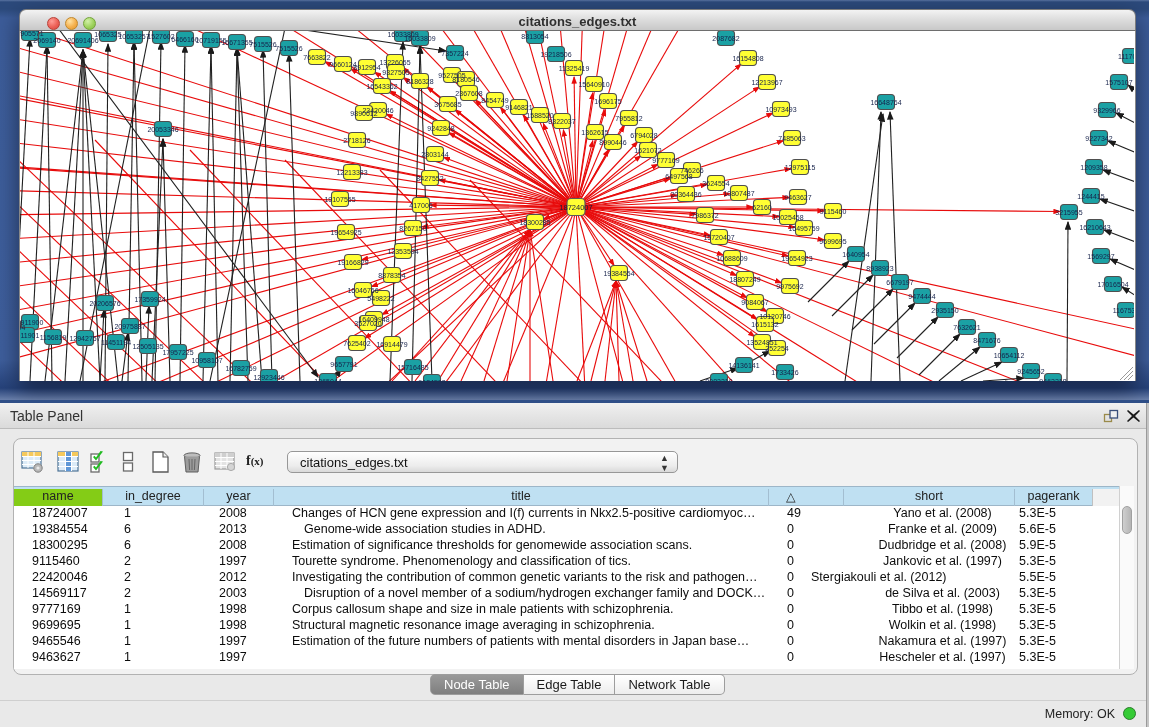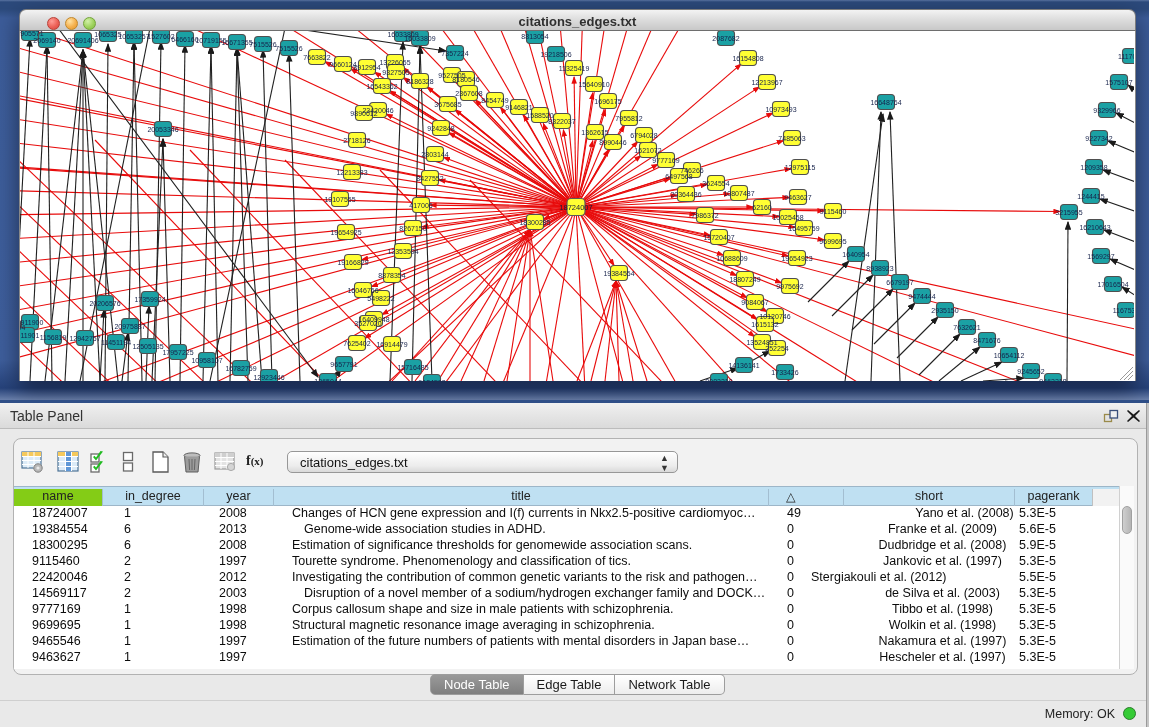--- a/index.html
+++ b/index.html
@@ -627,21 +627,21 @@
     <div style="left:1000px;width:78px">pagerank</div>
     <div style="left:1078px;width:27px;background:#f2f2f2;border-left:1px solid #c0c0c0"></div>
   </div>
   <div id="tbody">
 <div class="tr" style="top:0px">
         <span style="left:18px">18724007</span>
         <span style="left:110px">1</span>
         <span style="left:205px">2008</span>
         <span style="left:278px">Changes of HCN gene expression and I(f) currents in Nkx2.5-positive cardiomyoc…</span>
         <span style="left:773px">49</span>
-        <span style="left:865px;width:171px;text-align:center">Yano et al. (2008)</span>
+        <span style="left:843px;width:171px;text-align:center">Yano et al. (2008)</span>
         <span style="left:1005px">5.3E-5</span>
       </div>
 <div class="tr" style="top:16px">
         <span style="left:18px">19384554</span>
         <span style="left:110px">6</span>
         <span style="left:205px">2013</span>
         <span style="left:290px">Genome-wide association studies in ADHD.</span>
         <span style="left:773px">0</span>
         <span style="left:843px;width:171px;text-align:center">Franke et al. (2009)</span>
         <span style="left:1005px">5.6E-5</span>

